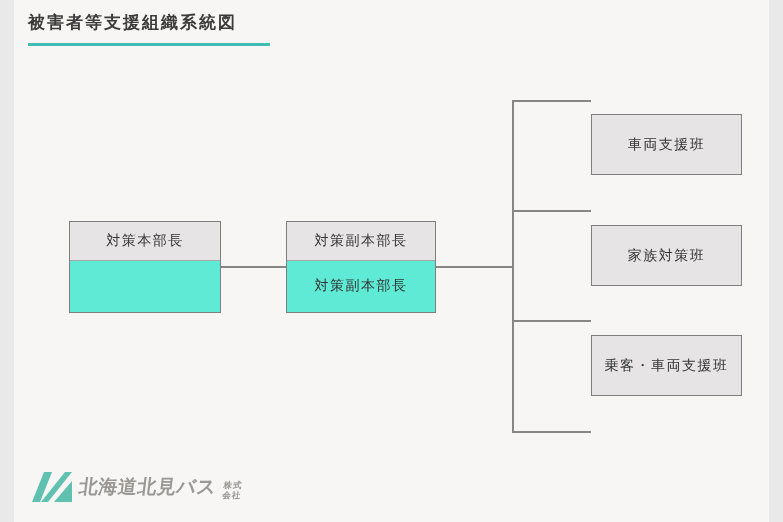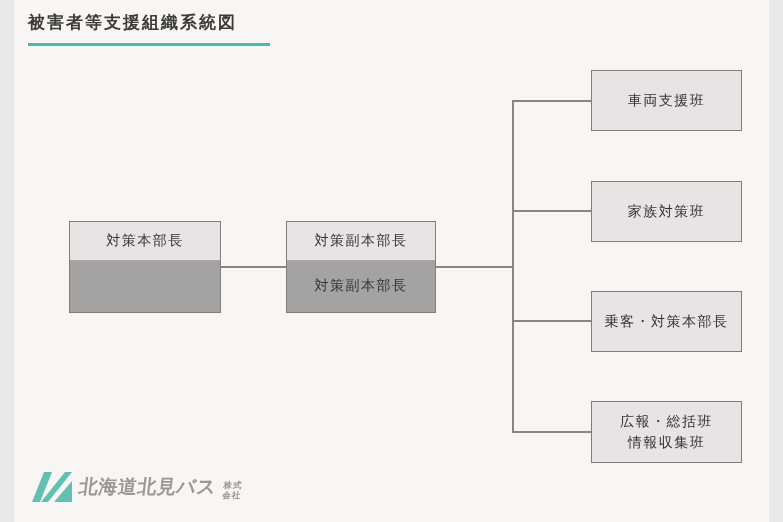--- a/index.html
+++ b/index.html
@@ -24,21 +24,21 @@
   .title-underline{
     position:absolute;left:14px;top:43px;
     width:242px;height:3px;
     background:#3fbdb3;
   }
   
   .org-box{
     position:absolute;
     box-sizing:border-box;
     border:1.5px solid #7e7e7e;
-    background:#a3a3a3;
+    background:#5eead4;
     font-size:14px;color:#333;
     letter-spacing:1.5px;
     text-align:center;
   }
   .org-box .box-header{
     box-sizing:border-box;
     height:39px;
     background:#e6e4e4;
     border-bottom:1px solid #aaa7a7;
     display:flex;align-items:center;justify-content:center;
@@ -51,20 +51,21 @@
     position:absolute;
     box-sizing:border-box;
     border:1.5px solid #7e7e7e;
     background:#e6e4e4;
     font-size:14px;color:#333;
     letter-spacing:1.5px;
     display:flex;flex-direction:column;
     align-items:center;justify-content:center;
     text-align:center;
     line-height:1.5;
+    margin-top:44px;
   }
   #hq-box{left:55px;top:221px;width:152px;height:92px;}
   #deputy-box{left:272px;top:221px;width:150px;height:92px;}
   #team-box-1{left:577px;top:70px;width:151px;height:61px;}
   #team-box-2{left:577px;top:181px;width:151px;height:61px;}
   #team-box-3{left:577px;top:291px;width:151px;height:61px;}
   #team-box-4{left:577px;top:401px;width:151px;height:62px;}
   
   .conn{position:absolute;background:#868686;}
   #conn-hq-deputy{left:206px;top:266px;width:66px;height:2px;}
@@ -127,25 +128,21 @@
     </div>
   </div>
 
   <div class="team-box" id="team-box-1">
     <span>車両支援班</span>
   </div>
   <div class="team-box" id="team-box-2">
     <span>家族対策班</span>
   </div>
   <div class="team-box" id="team-box-3">
-    <span>乗客・対策本部長</span>
-  </div>
-  <div class="team-box" id="team-box-4">
-    <span>広報・総括班</span>
-    <span>情報収集班</span>
+    <span>乗客・車両支援班</span>
   </div>
 
   <div class="logo">
     <svg class="logo-mark" width="40" height="34" viewBox="0 0 40 34" aria-hidden="true">
       <polygon points="12,2 20,2 8,32 0,32" fill="#60c1b1"></polygon>
       <polygon points="33,2 40,2 16,32 9,32" fill="#60c1b1"></polygon>
       <polygon points="22,32 40,11 40,32" fill="#60c1b1"></polygon>
     </svg>
     <span class="logo-text">北海道北見バス</span>
     <span class="logo-suffix">

